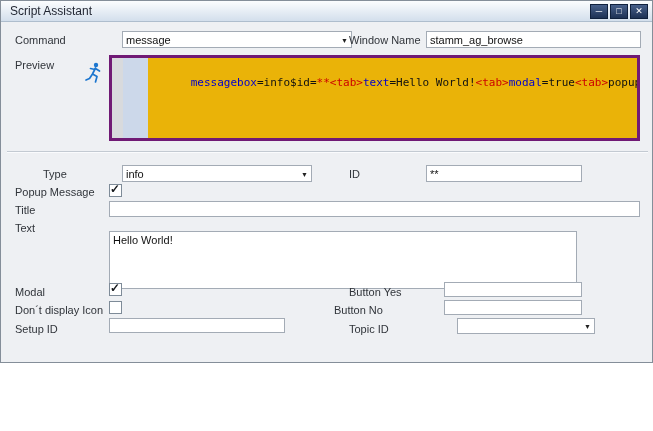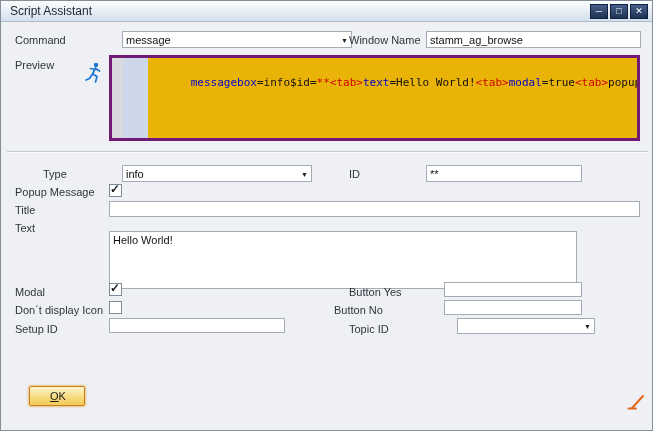--- a/index.html
+++ b/index.html
@@ -1,18 +1,18 @@
 <!DOCTYPE html>
 <html style="--c-keyword: #0000cd; --c-special: #cc0000; --c-plain: #111111; --c-button_face_top: #fdf5cd; --c-button_face_bottom: #f2cb58; --c-titlebar_button: #1d3154; --c-resize_mark: #e2691d; --c-run_icon: #1c76cf;"><head>
 <meta charset="utf-8">
 <style>
   * { box-sizing: border-box; }
   html, body { margin: 0; padding: 0; background: #ffffff; }
   .window {
-    position: relative; width: 653px; height: 431px;
+    position: relative; width: 653px; height: 363px;
     font-family: "Liberation Sans", sans-serif;
     background: #eef0f3; border: 1px solid #848e99; overflow: hidden;
   }
   .titlebar {
     position: absolute; left: 0; top: 0; right: 0; height: 21px;
     background: linear-gradient(#fbfdfe, #d3dfec);
     border-bottom: 1px solid #aebdcd;
     display: flex; align-items: center; padding: 0 4px 0 9px;
   }
   .title-text { font-size: 12px; color: #1f2430; }

